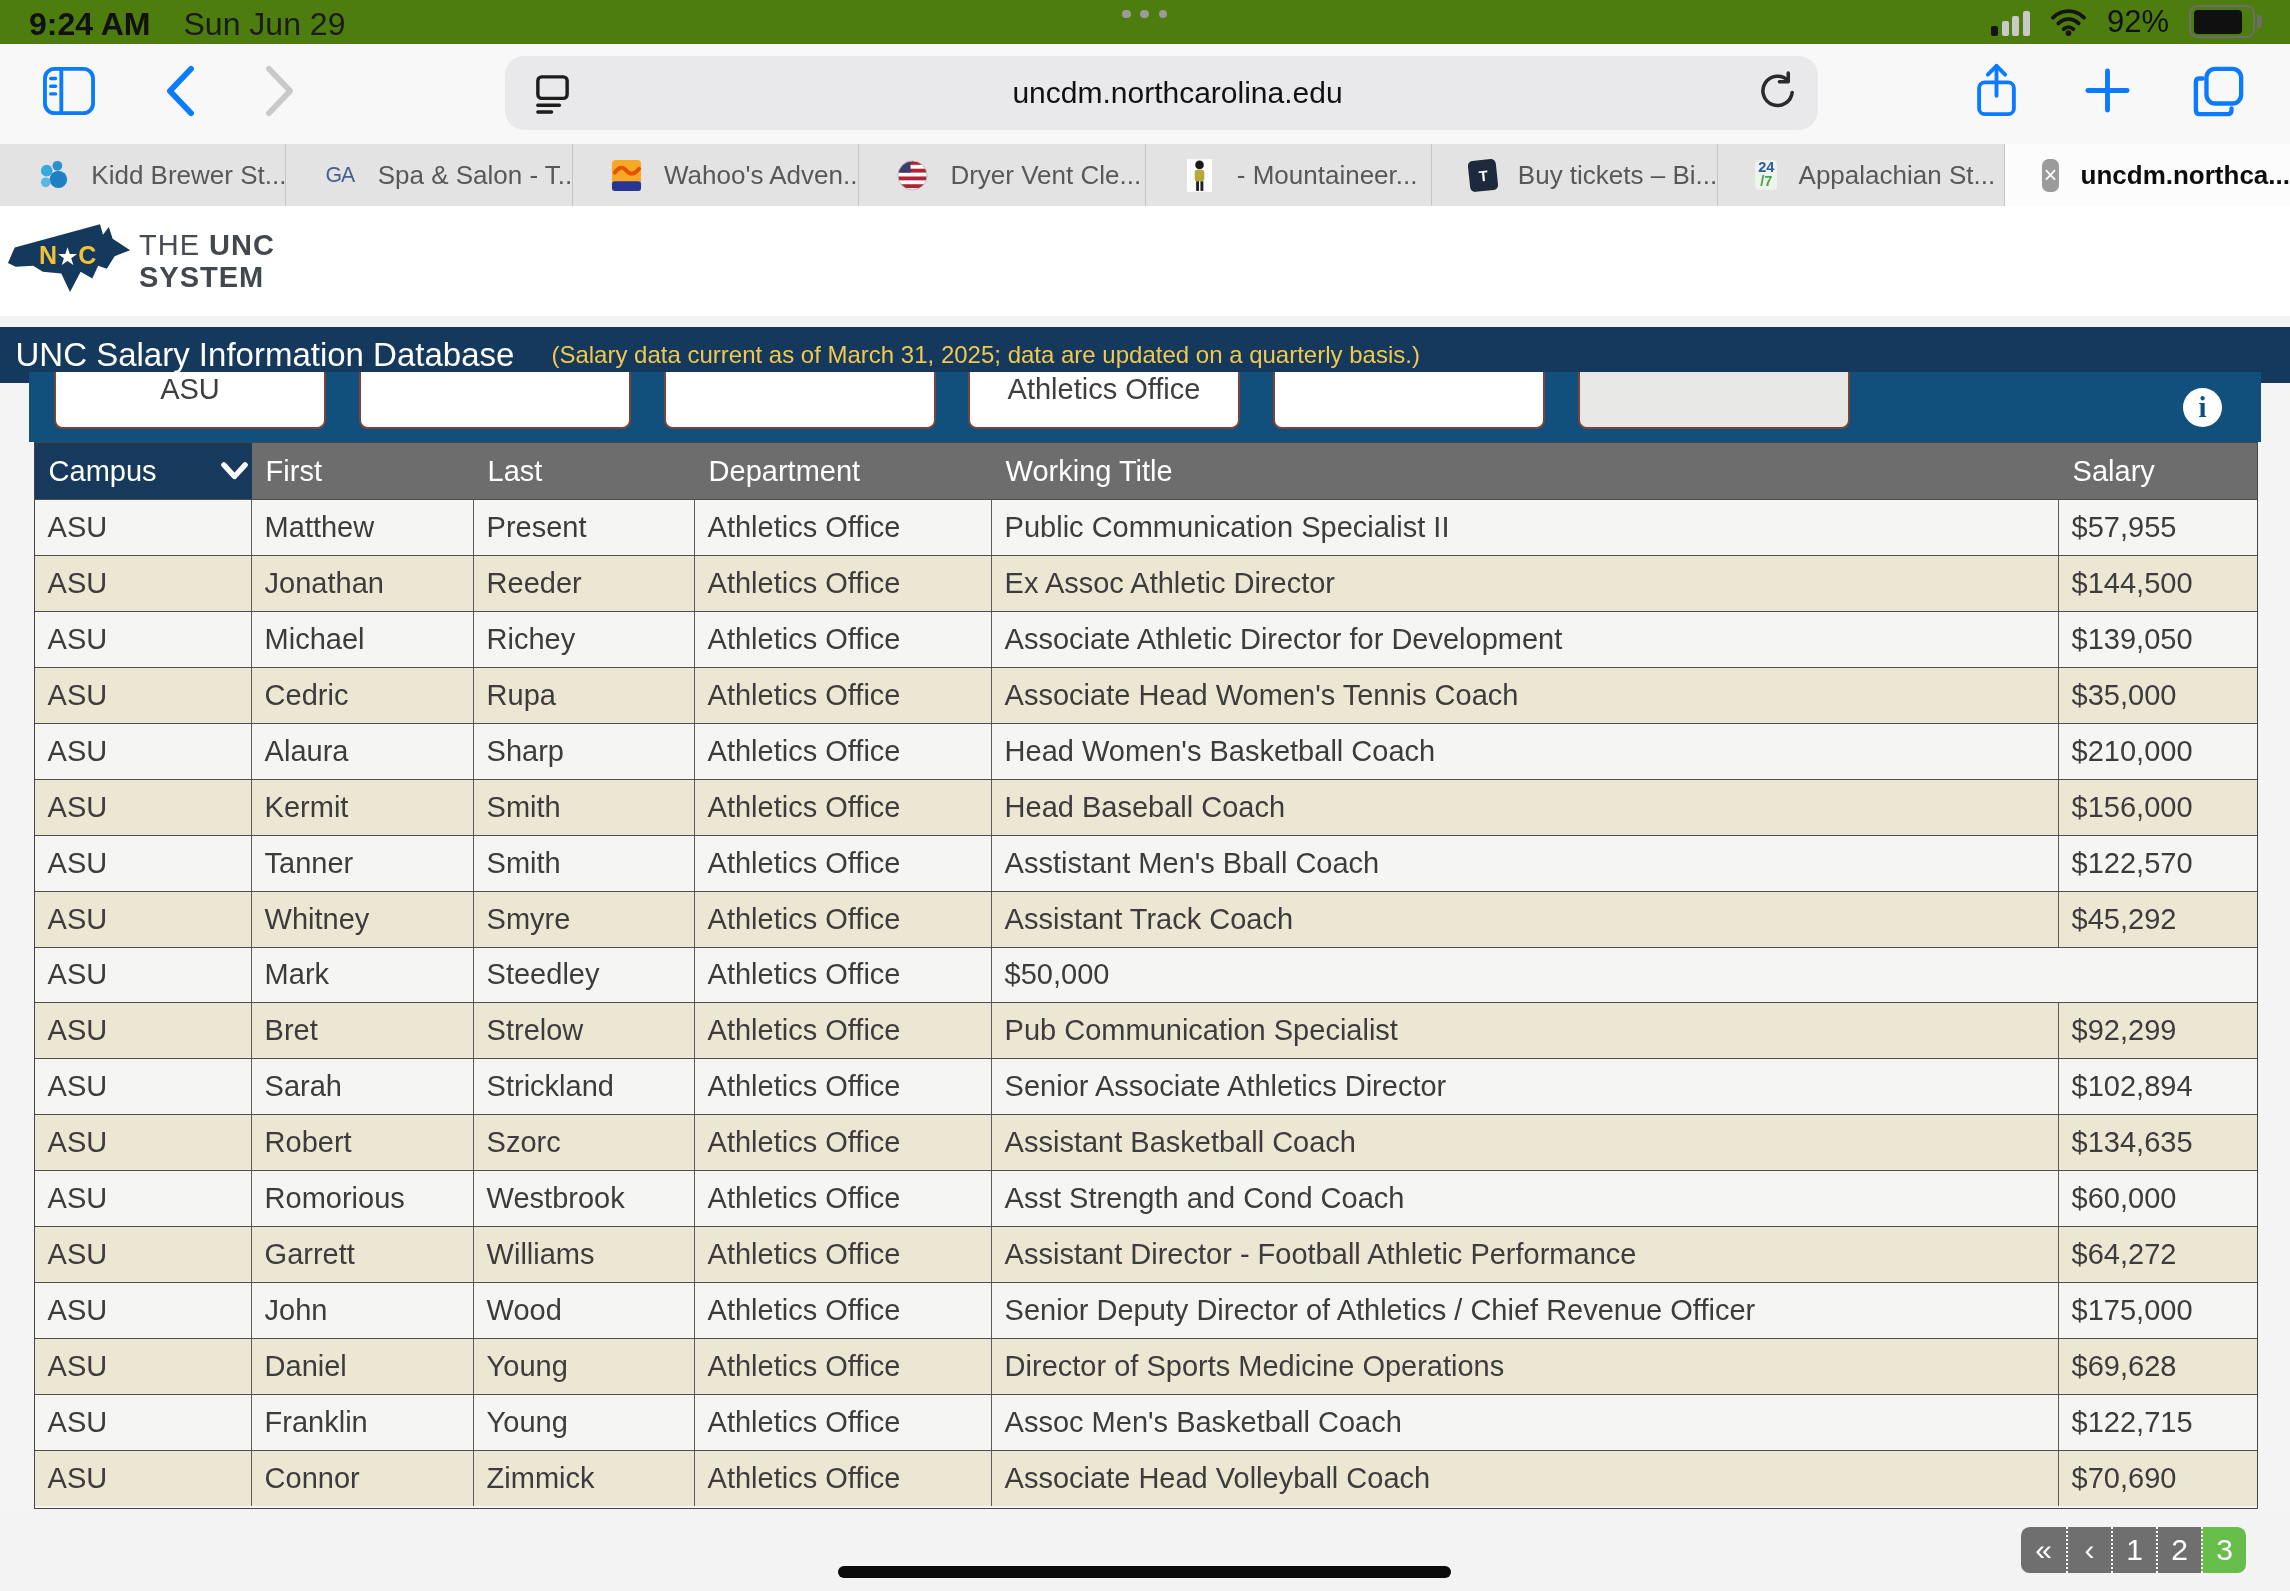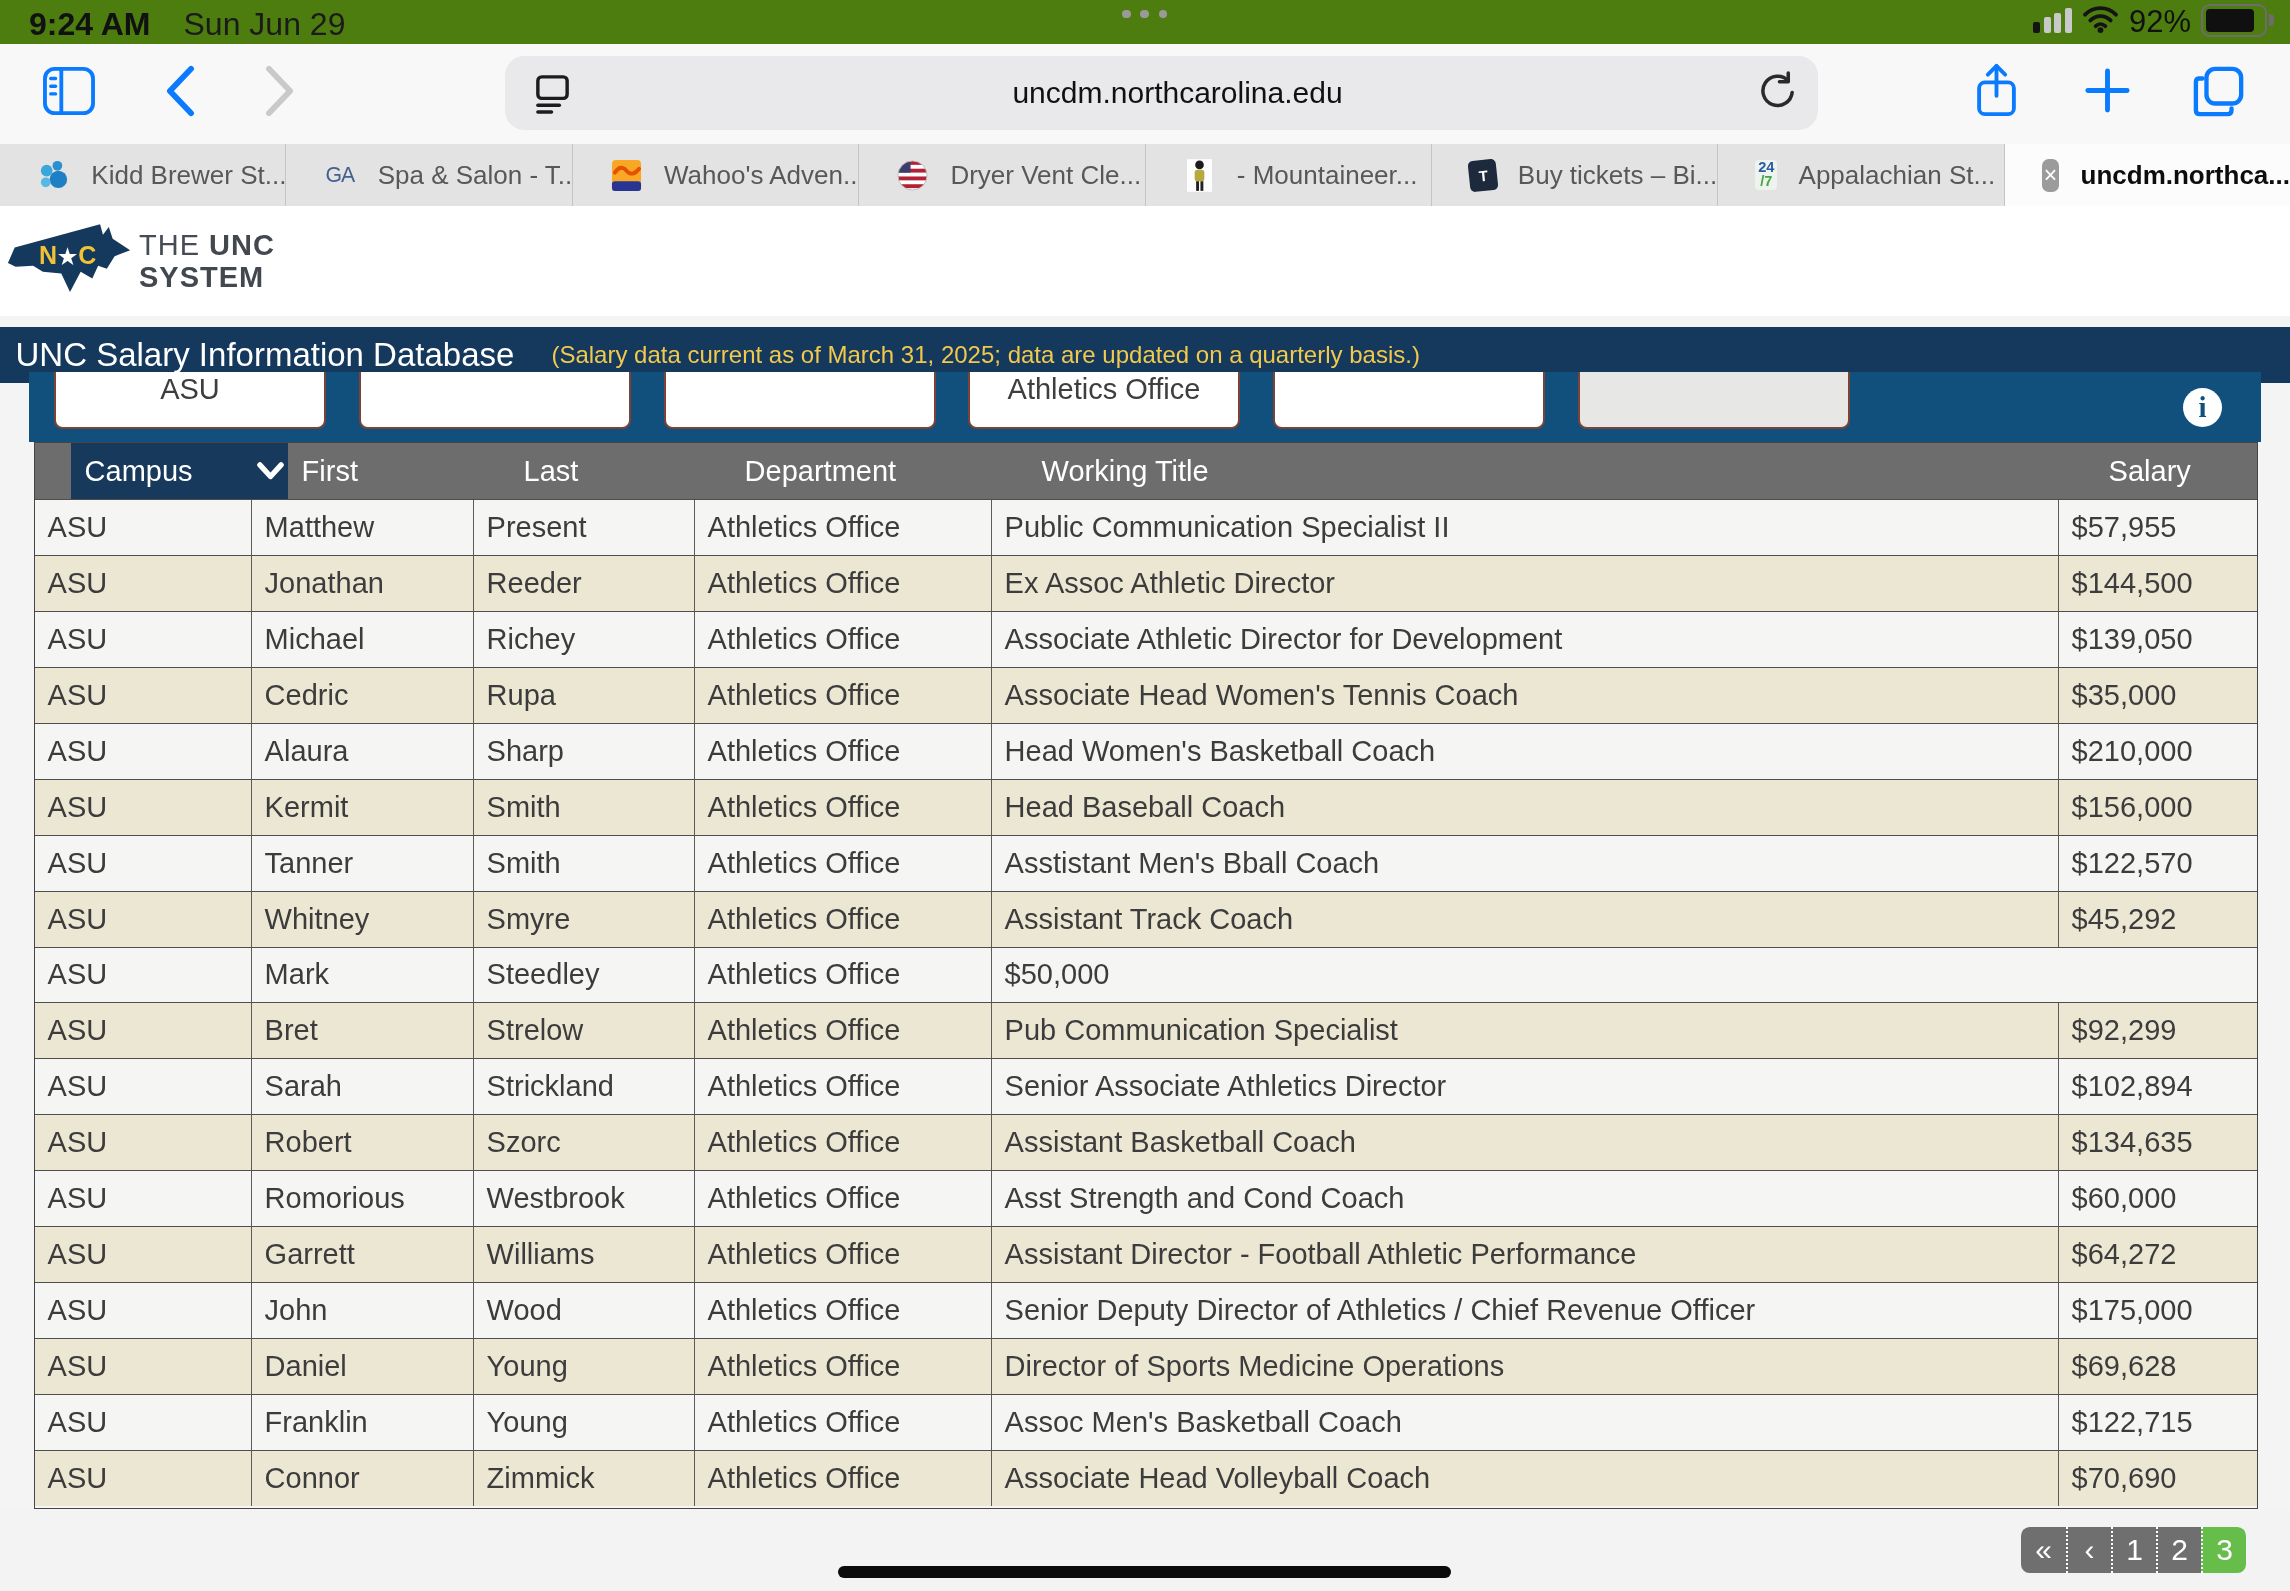--- a/index.html
+++ b/index.html
@@ -6,21 +6,21 @@
   body{width:2290px;height:1591px;background:#f4f4f4;font-family:"Liberation Sans",sans-serif;position:relative;overflow:hidden;}
   .screen{position:absolute;inset:0;}
 
   
   .statusbar{position:absolute;top:0;left:0;width:2290px;height:44px;background:#4d7c0f;}
   .sb-left{position:absolute;left:29px;top:5.8px;font-size:32px;color:#111;display:flex;gap:33px;}
   .sb-time{font-weight:700;}
   .sb-date{font-weight:400;color:#1b1b1b;}
   .sb-dots{position:absolute;left:1122px;top:9.7px;display:flex;gap:9.7px;}
   .sb-dots i{width:8.7px;height:8.7px;border-radius:50%;background:#9a9a9a;display:block;}
-  .sb-right{position:absolute;right:23px;top:3.9px;display:flex;gap:10px;}
+  .sb-right{position:absolute;right:35px;top:3.9px;display:flex;align-items:center;gap:20px;}
   .cellbars{display:flex;align-items:flex-end;gap:3.9px;height:29px;}
   .cellbars i{width:6.8px;border-radius:1.9px;background:#c9c9c9;display:block;}
   .cellbars i:nth-child(1){height:10.7px;background:#141414;}
   .cellbars i:nth-child(2){height:15.5px;}
   .cellbars i:nth-child(3){height:20.4px;}
   .cellbars i:nth-child(4){height:25px;}
   .sb-batt-pct{font-size:31px;color:#111;}
   .battery{position:relative;width:62px;height:29px;border:2.9px solid #6d6d6d;border-radius:8.7px;}
   .battery .fill{position:absolute;left:2.9px;top:2.9px;bottom:2.9px;width:78%;background:#101010;border-radius:3.9px;}
   .battery .nub{position:absolute;right:-8.7px;top:7.8px;width:4.9px;height:12.6px;background:#6d6d6d;border-radius:0 3.9px 3.9px 0;}
@@ -66,21 +66,21 @@
   .filterpanel{background:#11507c;}
   .fbox{position:absolute;top:-23px;height:80px;width:272px;background:#ffffff;border:2.9px solid #7a4335;border-radius:8.7px;box-sizing:border-box;display:flex;align-items:center;justify-content:center;}
   .fbox.gray{background:#e7e7e5;}
   .fval{font-size:29px;color:#3e3e3e;white-space:nowrap;}
   .infoicon{position:absolute;right:39px;top:15.5px;width:39px;height:39px;border-radius:50%;background:#ffffff;color:#11507c;font-family:"Liberation Serif",serif;font-weight:700;font-size:29px;display:flex;align-items:center;justify-content:center;}
 
   
   .tablewrap{position:absolute;top:442px;left:34px;width:2224px;height:1067px;border:1.9px solid #454545;box-sizing:border-box;background:#f5f5f3;}
   .thead{display:flex;height:56px;background:#6d6d6d;}
   .th{color:#ffffff;font-size:29px;font-weight:500;display:flex;align-items:center;padding-left:13.6px;box-sizing:border-box;}
-  .th.campus{background:#16395c;justify-content:space-between;padding-right:3px;margin-left:36px;}
+  .th.campus{background:#16395c;justify-content:space-between;padding-right:3px;}
   .tbody{display:flex;flex-direction:column;height:1007px;}
   .tr{flex:1;display:flex;border-top:1.9px solid #4e4e4e;box-sizing:border-box;}
   .tr.white{background:#f5f5f3;}
   .tr.beige{background:#ebe7d3;}
   .td{font-size:29px;color:#3c3c3c;display:flex;align-items:center;padding-left:12.6px;box-sizing:border-box;border-right:1.9px solid #5c5c5c;white-space:nowrap;overflow:hidden;}
   .td.c5{border-right:none;}
   .c0{width:217px;flex:0 0 217px;}
   .c1{width:222px;flex:0 0 222px;}
   .c2{width:221px;flex:0 0 221px;}
   .c3{width:297px;flex:0 0 297px;}

